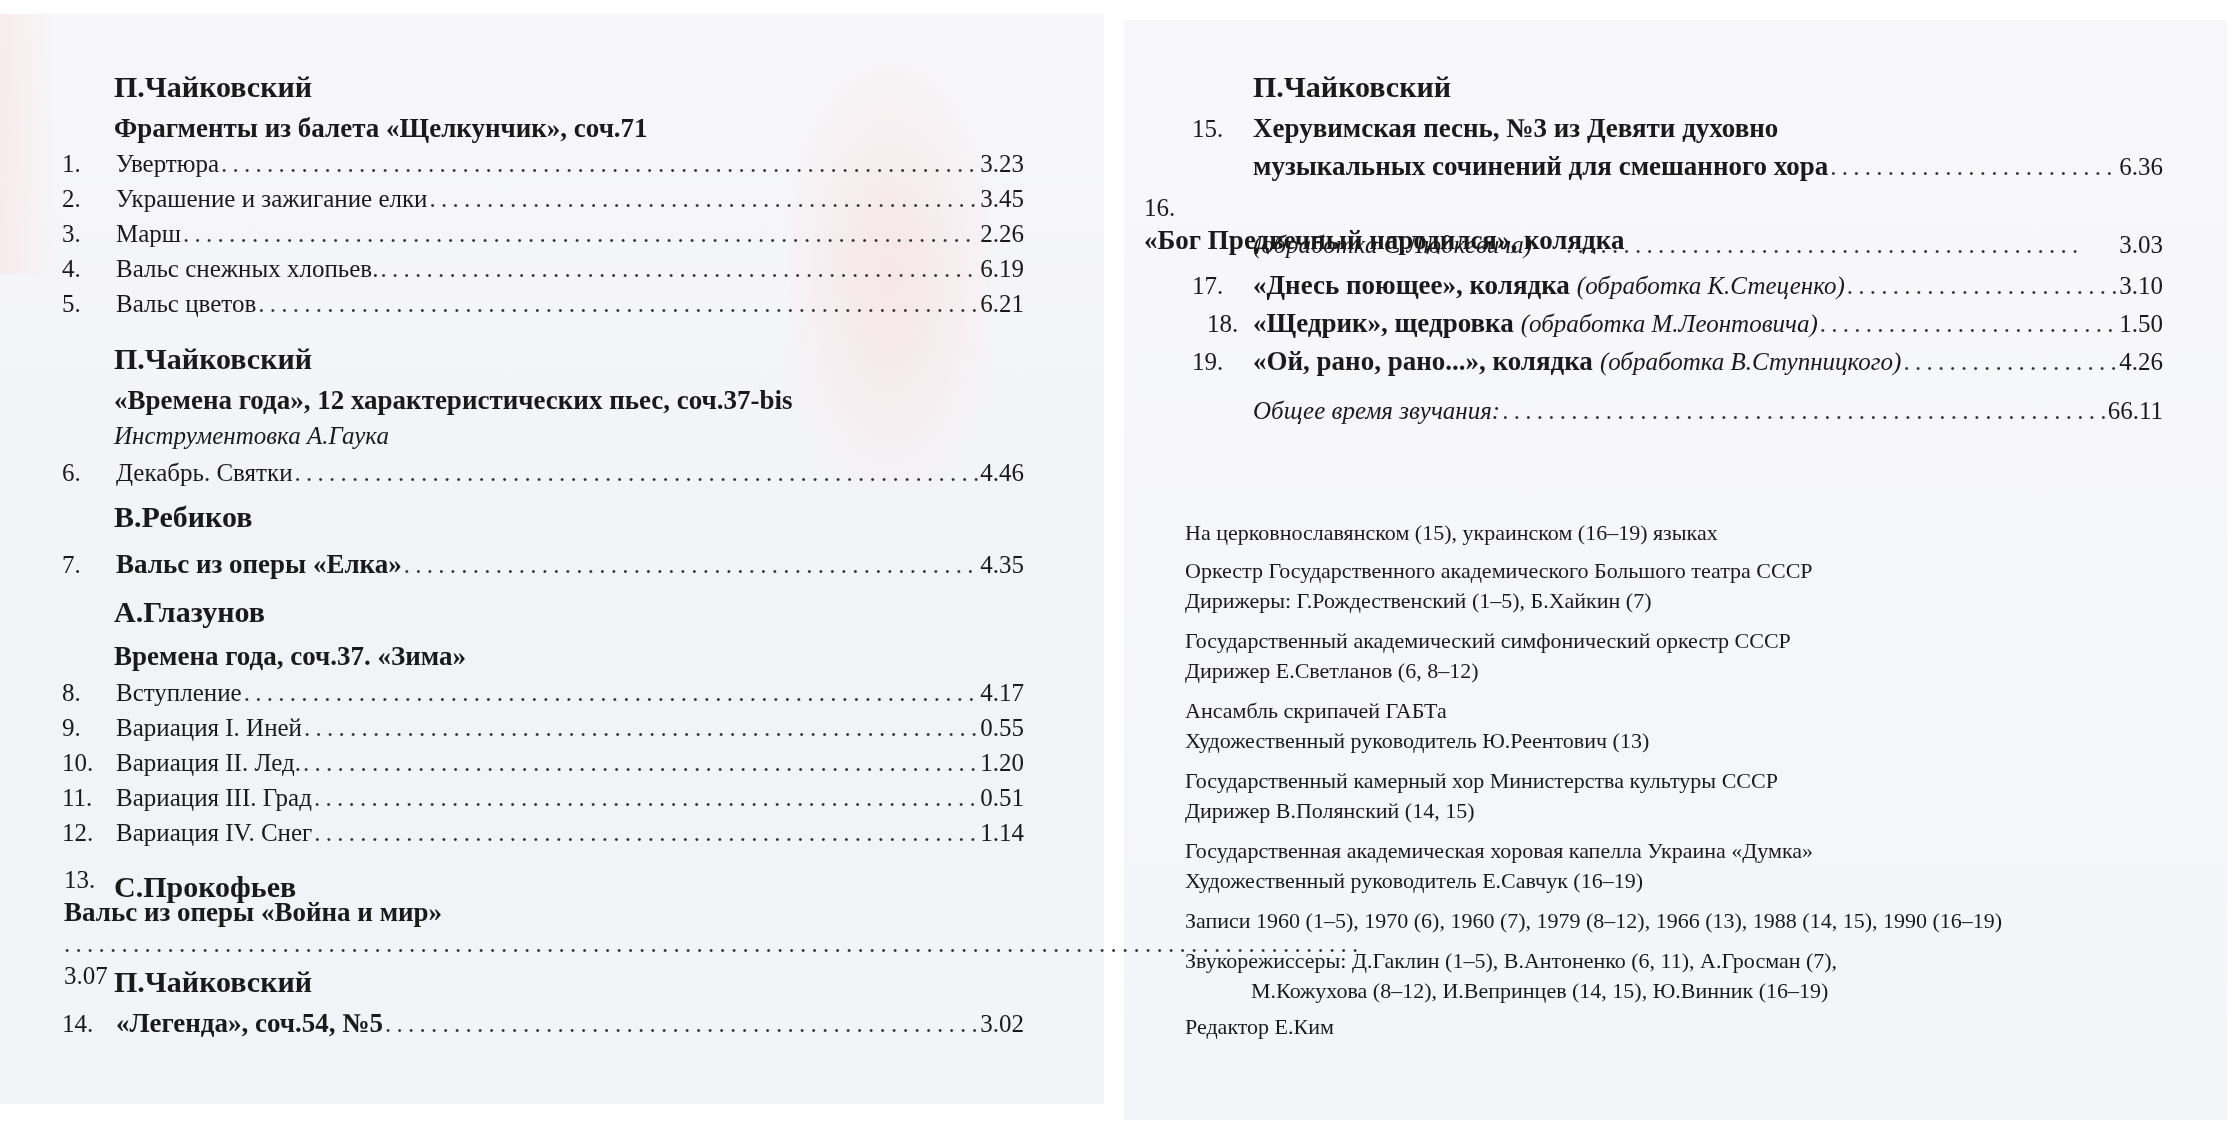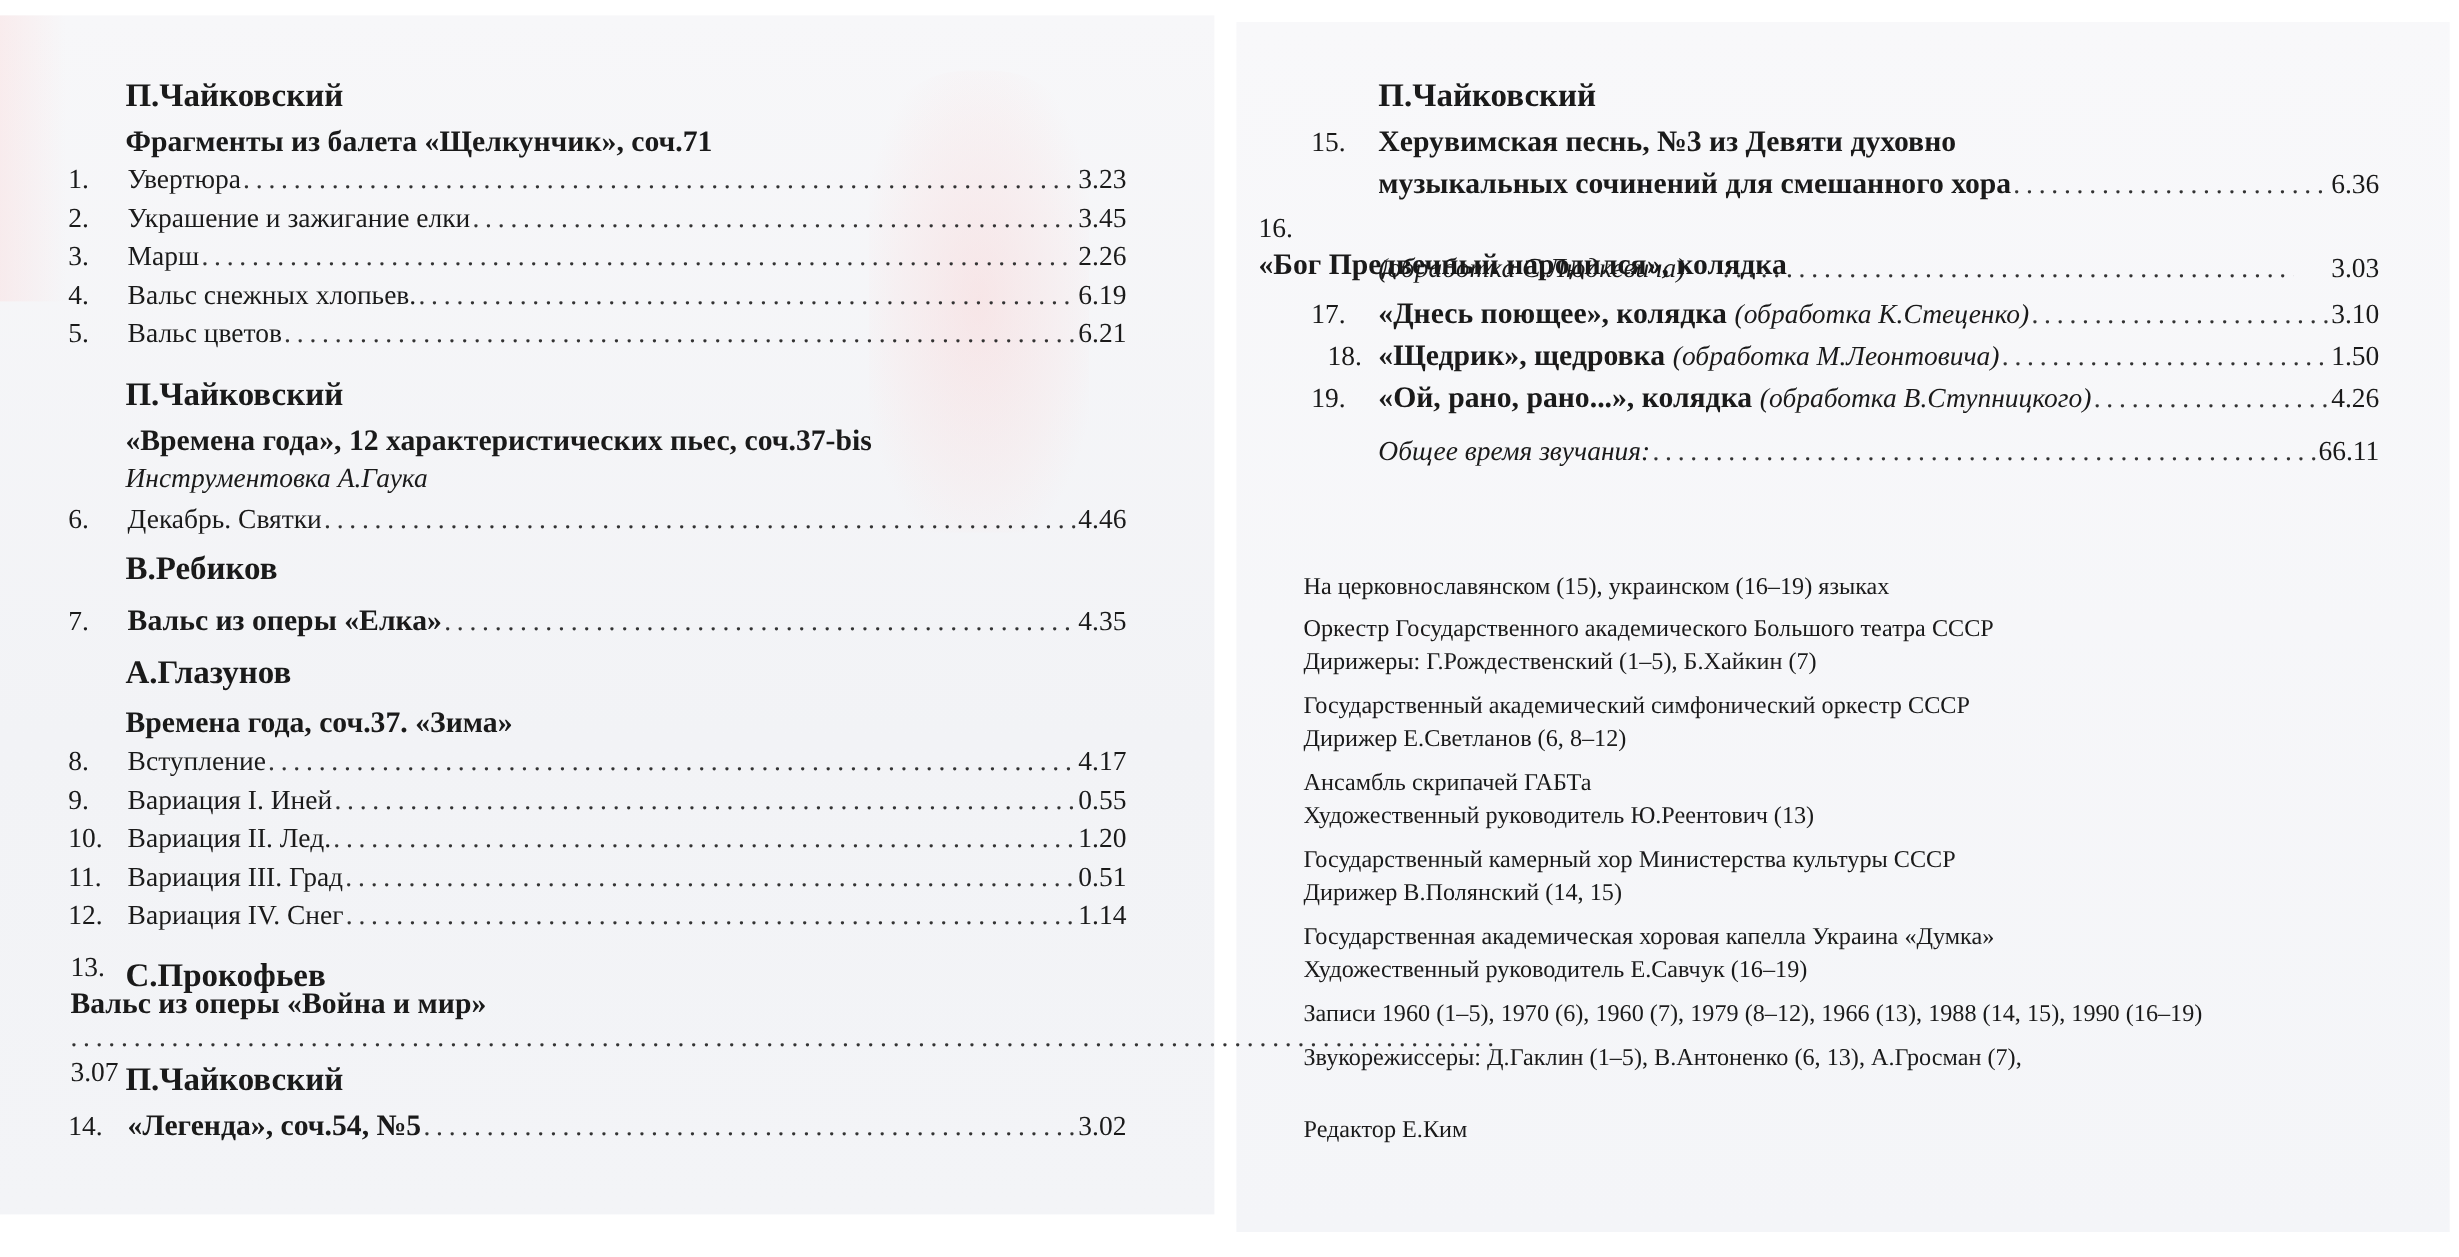--- a/index.html
+++ b/index.html
@@ -229,18 +229,19 @@
     <div>Дирижер В.Полянский (14, 15)</div>
   </div>
   <div class="credit-group credit" style="top:836px;">
     <div>Государственная академическая хоровая капелла Украина «Думка»</div>
     <div>Художественный руководитель Е.Савчук (16–19)</div>
   </div>
   <div class="credit-group credit" style="top:906px;">
     <div>Записи 1960 (1–5), 1970 (6), 1960 (7), 1979 (8–12), 1966 (13), 1988 (14, 15), 1990 (16–19)</div>
   </div>
   <div class="credit-group credit" style="top:946px;">
-    <div>Звукорежиссеры: Д.Гаклин (1–5), В.Антоненко (6, 13), А.Гросман (7),</div>
+    <div>Звукорежиссеры: Д.Гаклин (1–5), В.Антоненко (6, 11), А.Гросман (7),</div>
+    <div class="indent">М.Кожухова (8–12), И.Вепринцев (14, 15), Ю.Винник (16–19)</div>
   </div>
   <div class="credit-group credit" style="top:1012px;">
     <div>Редактор Е.Ким</div>
   </div>
 </div>
 
 </body></html>

